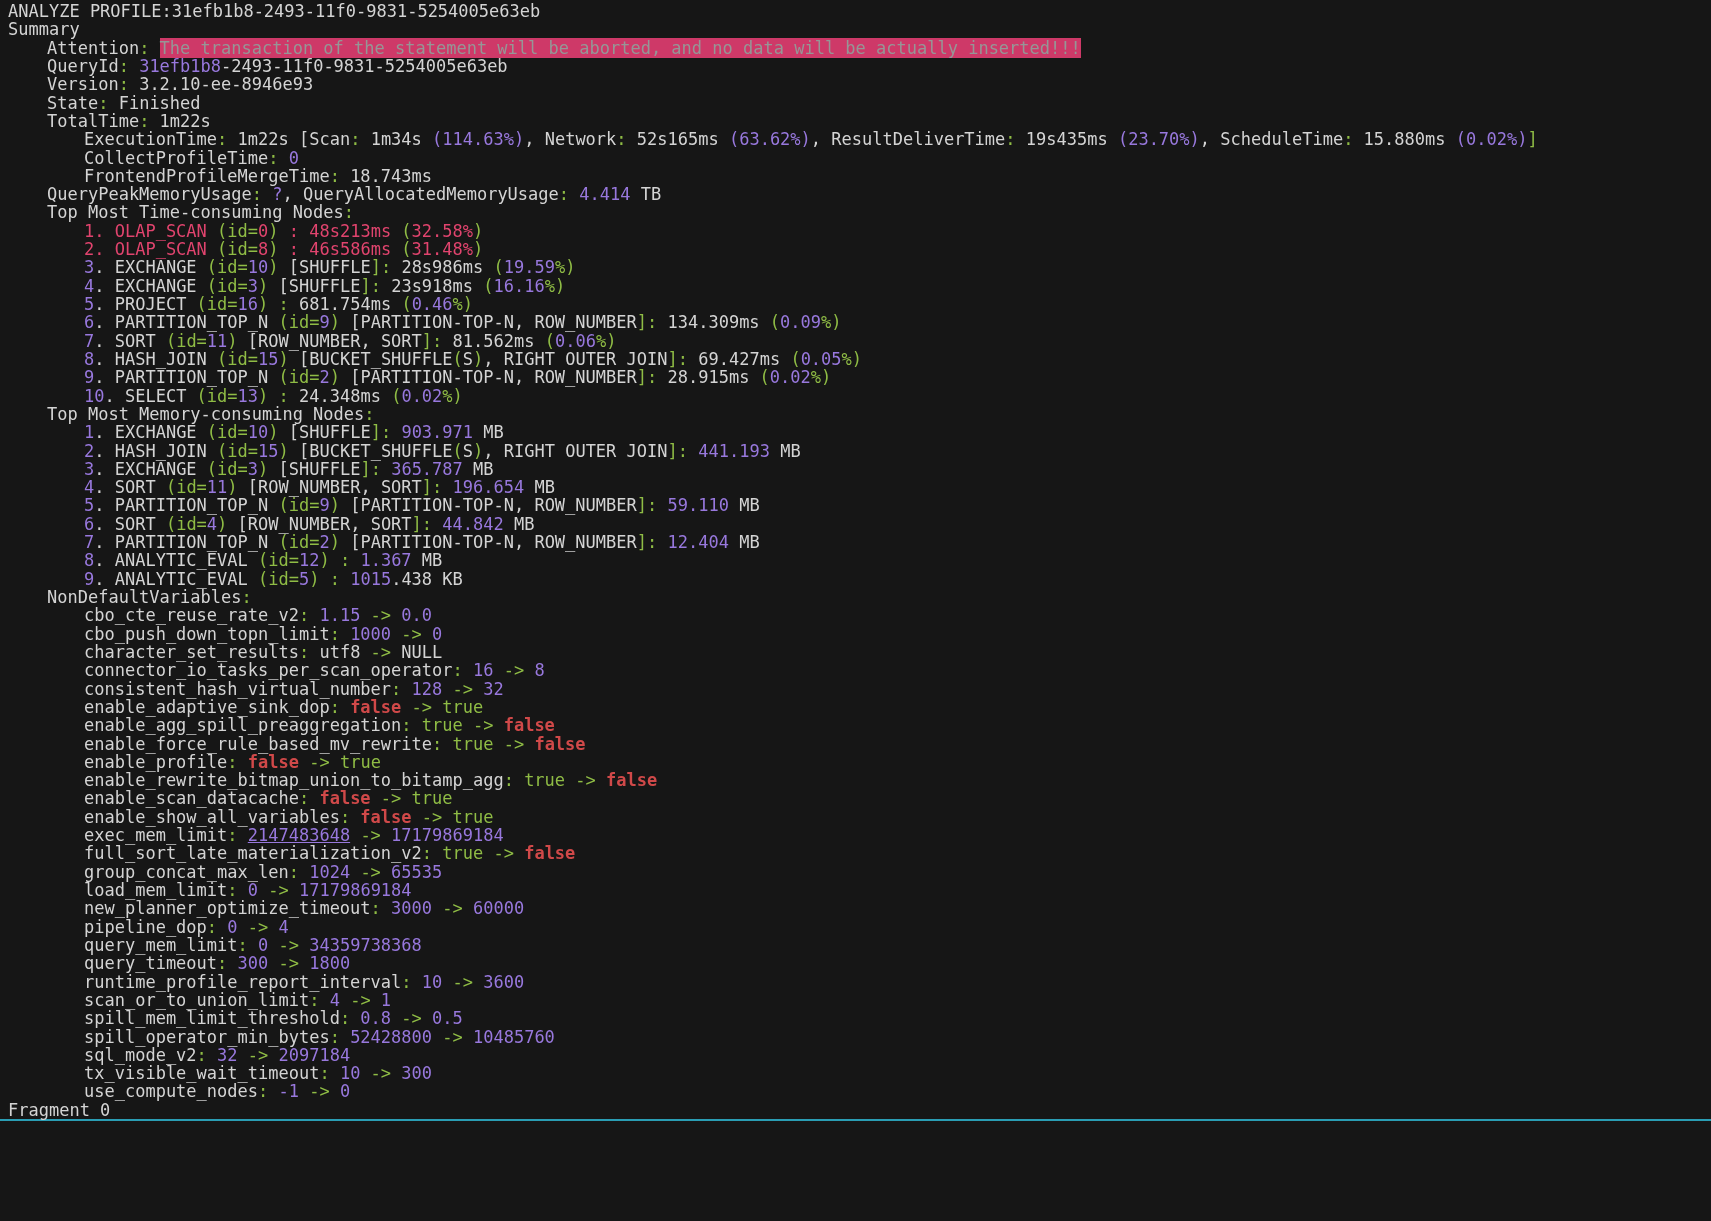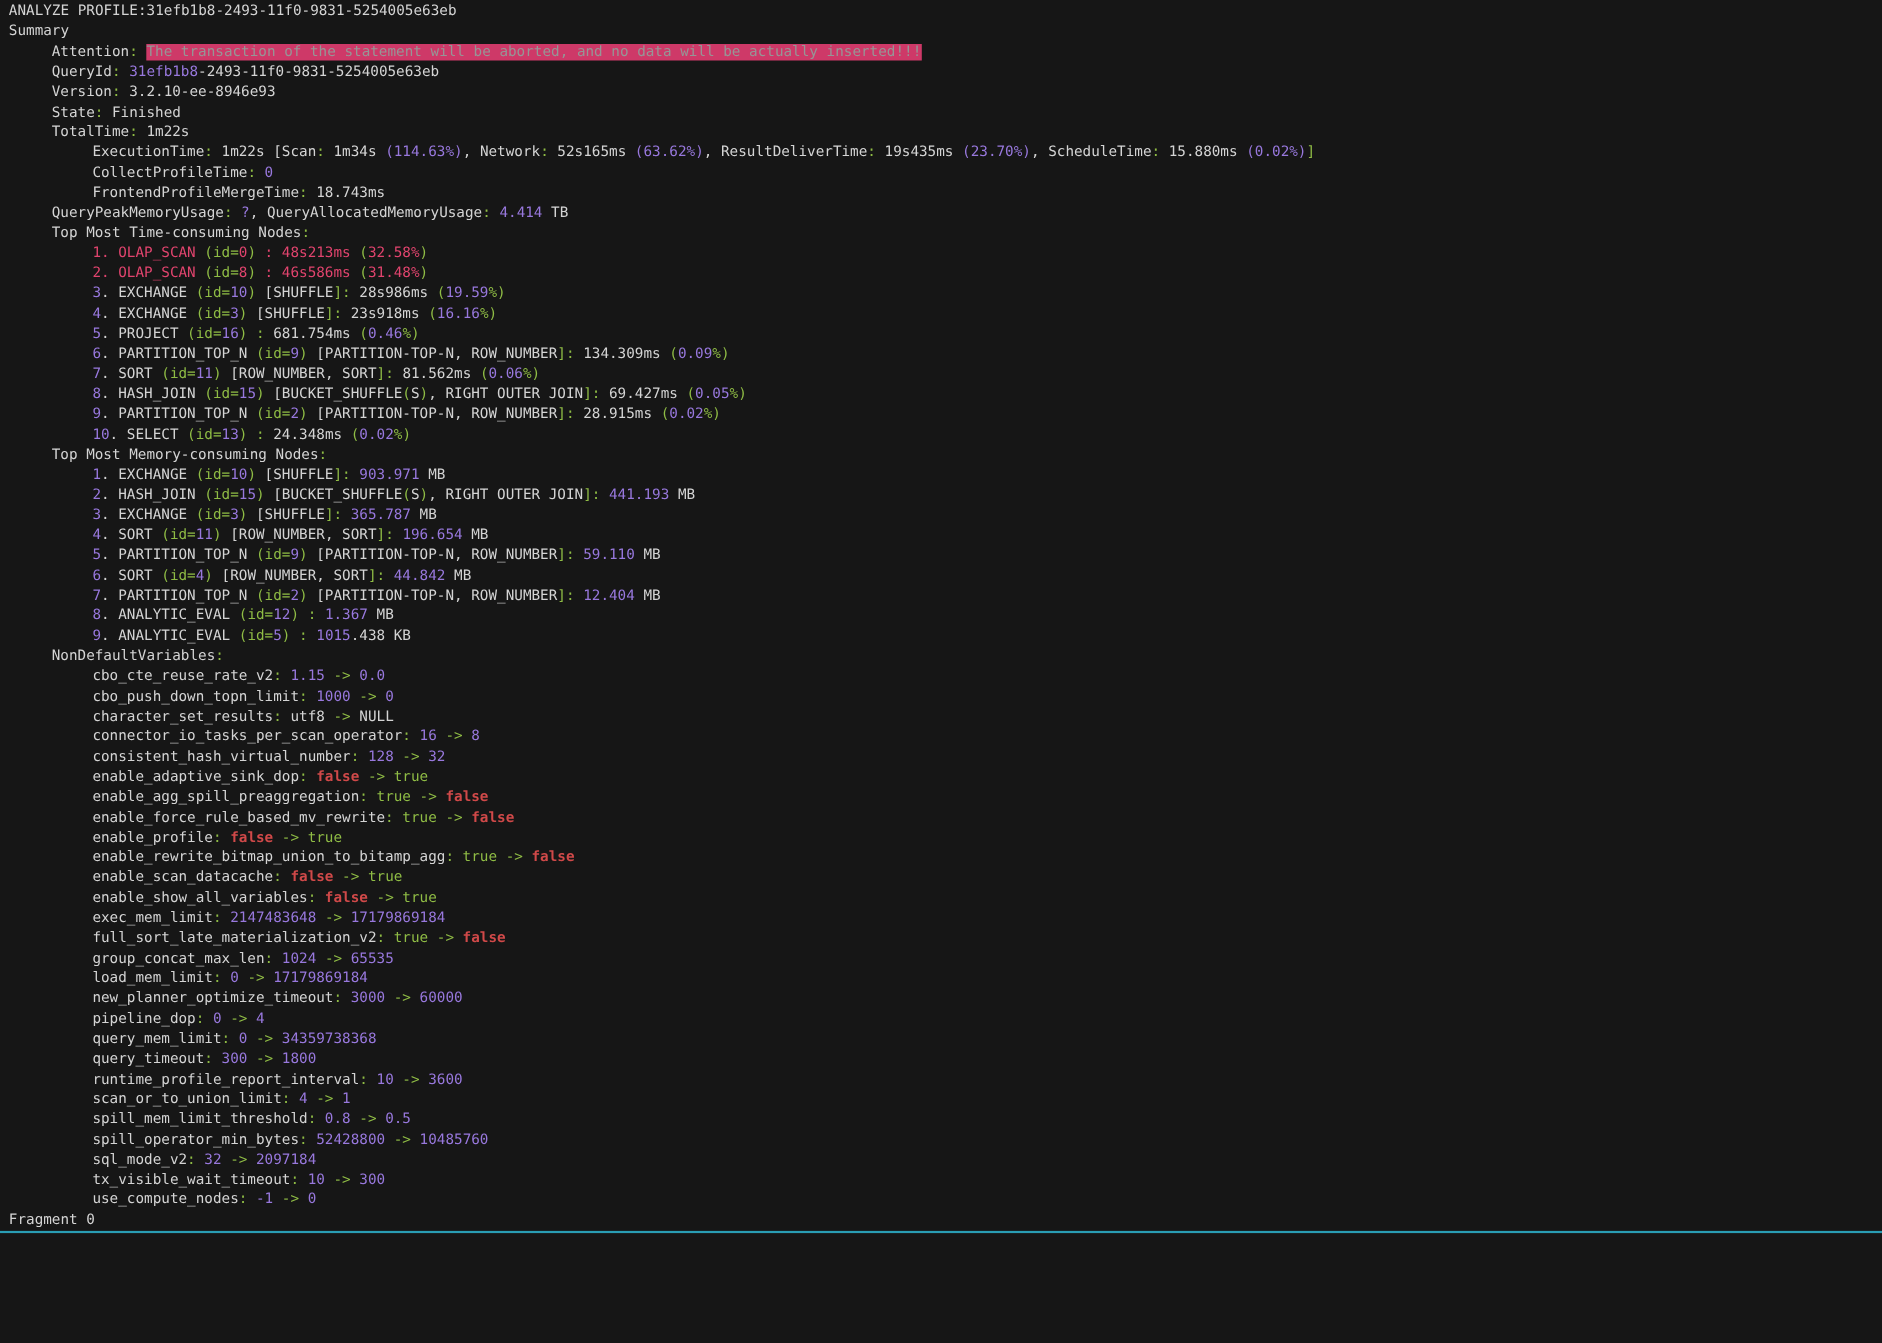--- a/index.html
+++ b/index.html
@@ -6,32 +6,32 @@
   .screen{
     position:relative;
     width:1711px;height:1221px;
     background:var(--c-bg,#161616);
     overflow:hidden;
   }
   .term{
     margin:0;
     padding:2px 0 0 0;
     font-family:"DejaVu Sans Mono", monospace;
-    font-size:13px;
+    font-size:17px;
     line-height:18.32px;
     color:var(--c-w,#d4d4d4);
   }
   .line{white-space:pre;height:18.32px;}
   .seg-w{color:var(--c-w);}
   .seg-g{color:var(--c-g);}
   .seg-p{color:var(--c-p);}
   .seg-c{color:var(--c-c);margin-top:16px;}
   .seg-r{color:var(--c-r);font-weight:bold;}
   .seg-hl{background:var(--c-hlbg);color:var(--c-hlfg);}
-  .seg-u{color:var(--c-p);}
+  .seg-u{color:var(--c-p);text-decoration:underline;}
   .divider{width:100%;height:2px;background:var(--c-div,#2a9db4);}
 </style>
 </head>
 <body>
 
 <div class="screen">
   <pre class="term"><div class="line" style="padding-left: 8px;"><span class="seg-w">ANALYZE PROFILE:31efb1b8-2493-11f0-9831-5254005e63eb</span></div><div class="line" style="padding-left: 8px;"><span class="seg-w">Summary</span></div><div class="line" style="padding-left: 47px;"><span class="seg-w">Attention</span><span class="seg-g">: </span><span class="seg-hl">The transaction of the statement will be aborted, and no data will be actually inserted!!!</span></div><div class="line" style="padding-left: 47px;"><span class="seg-w">QueryId</span><span class="seg-g">: </span><span class="seg-p">31efb1b8</span><span class="seg-w">-2493-11f0-9831-5254005e63eb</span></div><div class="line" style="padding-left: 47px;"><span class="seg-w">Version</span><span class="seg-g">: </span><span class="seg-w">3.2.10-ee-8946e93</span></div><div class="line" style="padding-left: 47px;"><span class="seg-w">State</span><span class="seg-g">: </span><span class="seg-w">Finished</span></div><div class="line" style="padding-left: 47px;"><span class="seg-w">TotalTime</span><span class="seg-g">: </span><span class="seg-w">1m22s</span></div><div class="line" style="padding-left: 84px;"><span class="seg-w">ExecutionTime</span><span class="seg-g">: </span><span class="seg-w">1m22s [</span><span class="seg-w">Scan</span><span class="seg-g">: </span><span class="seg-w">1m34s </span><span class="seg-p">(114.63%)</span><span class="seg-w">, </span><span class="seg-w">Network</span><span class="seg-g">: </span><span class="seg-w">52s165ms </span><span class="seg-p">(63.62%)</span><span class="seg-w">, </span><span class="seg-w">ResultDeliverTime</span><span class="seg-g">: </span><span class="seg-w">19s435ms </span><span class="seg-p">(23.70%)</span><span class="seg-w">, </span><span class="seg-w">ScheduleTime</span><span class="seg-g">: </span><span class="seg-w">15.880ms </span><span class="seg-p">(0.02%)</span><span class="seg-g">]</span></div><div class="line" style="padding-left: 84px;"><span class="seg-w">CollectProfileTime</span><span class="seg-g">: </span><span class="seg-p">0</span></div><div class="line" style="padding-left: 84px;"><span class="seg-w">FrontendProfileMergeTime</span><span class="seg-g">: </span><span class="seg-w">18.743ms</span></div><div class="line" style="padding-left: 47px;"><span class="seg-w">QueryPeakMemoryUsage</span><span class="seg-g">: </span><span class="seg-p">?</span><span class="seg-w">, </span><span class="seg-w">QueryAllocatedMemoryUsage</span><span class="seg-g">: </span><span class="seg-p">4.414</span><span class="seg-w"> TB</span></div><div class="line" style="padding-left: 47px;"><span class="seg-w">Top Most Time-consuming Nodes</span><span class="seg-g">:</span></div><div class="line" style="padding-left: 84px;"><span class="seg-c">1. OLAP_SCAN </span><span class="seg-g">(id=</span><span class="seg-c">0</span><span class="seg-g">) </span><span class="seg-c">: </span><span class="seg-c">48s213ms </span><span class="seg-g">(</span><span class="seg-c">32.58%</span><span class="seg-g">)</span></div><div class="line" style="padding-left: 84px;"><span class="seg-c">2. OLAP_SCAN </span><span class="seg-g">(id=</span><span class="seg-c">8</span><span class="seg-g">) </span><span class="seg-c">: </span><span class="seg-c">46s586ms </span><span class="seg-g">(</span><span class="seg-c">31.48%</span><span class="seg-g">)</span></div><div class="line" style="padding-left: 84px;"><span class="seg-p">3</span><span class="seg-w">. EXCHANGE </span><span class="seg-g">(id=</span><span class="seg-p">10</span><span class="seg-g">)</span><span class="seg-w"> [SHUFFLE</span><span class="seg-g">]</span><span class="seg-g">: </span><span class="seg-w">28s986ms </span><span class="seg-g">(</span><span class="seg-p">19.59</span><span class="seg-g">%)</span></div><div class="line" style="padding-left: 84px;"><span class="seg-p">4</span><span class="seg-w">. EXCHANGE </span><span class="seg-g">(id=</span><span class="seg-p">3</span><span class="seg-g">)</span><span class="seg-w"> [SHUFFLE</span><span class="seg-g">]</span><span class="seg-g">: </span><span class="seg-w">23s918ms </span><span class="seg-g">(</span><span class="seg-p">16.16</span><span class="seg-g">%)</span></div><div class="line" style="padding-left: 84px;"><span class="seg-p">5</span><span class="seg-w">. PROJECT </span><span class="seg-g">(id=</span><span class="seg-p">16</span><span class="seg-g">)</span><span class="seg-g"> : </span><span class="seg-w">681.754ms </span><span class="seg-g">(</span><span class="seg-p">0.46</span><span class="seg-g">%)</span></div><div class="line" style="padding-left: 84px;"><span class="seg-p">6</span><span class="seg-w">. PARTITION_TOP_N </span><span class="seg-g">(id=</span><span class="seg-p">9</span><span class="seg-g">)</span><span class="seg-w"> [PARTITION-TOP-N, ROW_NUMBER</span><span class="seg-g">]</span><span class="seg-g">: </span><span class="seg-w">134.309ms </span><span class="seg-g">(</span><span class="seg-p">0.09</span><span class="seg-g">%)</span></div><div class="line" style="padding-left: 84px;"><span class="seg-p">7</span><span class="seg-w">. SORT </span><span class="seg-g">(id=</span><span class="seg-p">11</span><span class="seg-g">)</span><span class="seg-w"> [ROW_NUMBER, SORT</span><span class="seg-g">]</span><span class="seg-g">: </span><span class="seg-w">81.562ms </span><span class="seg-g">(</span><span class="seg-p">0.06</span><span class="seg-g">%)</span></div><div class="line" style="padding-left: 84px;"><span class="seg-p">8</span><span class="seg-w">. HASH_JOIN </span><span class="seg-g">(id=</span><span class="seg-p">15</span><span class="seg-g">)</span><span class="seg-w"> [BUCKET_SHUFFLE</span><span class="seg-g">(</span><span class="seg-w">S</span><span class="seg-g">)</span><span class="seg-w">, RIGHT OUTER JOIN</span><span class="seg-g">]</span><span class="seg-g">: </span><span class="seg-w">69.427ms </span><span class="seg-g">(</span><span class="seg-p">0.05</span><span class="seg-g">%)</span></div><div class="line" style="padding-left: 84px;"><span class="seg-p">9</span><span class="seg-w">. PARTITION_TOP_N </span><span class="seg-g">(id=</span><span class="seg-p">2</span><span class="seg-g">)</span><span class="seg-w"> [PARTITION-TOP-N, ROW_NUMBER</span><span class="seg-g">]</span><span class="seg-g">: </span><span class="seg-w">28.915ms </span><span class="seg-g">(</span><span class="seg-p">0.02</span><span class="seg-g">%)</span></div><div class="line" style="padding-left: 84px;"><span class="seg-p">10</span><span class="seg-w">. SELECT </span><span class="seg-g">(id=</span><span class="seg-p">13</span><span class="seg-g">)</span><span class="seg-g"> : </span><span class="seg-w">24.348ms </span><span class="seg-g">(</span><span class="seg-p">0.02</span><span class="seg-g">%)</span></div><div class="line" style="padding-left: 47px;"><span class="seg-w">Top Most Memory-consuming Nodes</span><span class="seg-g">:</span></div><div class="line" style="padding-left: 84px;"><span class="seg-p">1</span><span class="seg-w">. EXCHANGE </span><span class="seg-g">(id=</span><span class="seg-p">10</span><span class="seg-g">)</span><span class="seg-w"> [SHUFFLE</span><span class="seg-g">]</span><span class="seg-g">: </span><span class="seg-p">903.971</span><span class="seg-w"> MB</span></div><div class="line" style="padding-left: 84px;"><span class="seg-p">2</span><span class="seg-w">. HASH_JOIN </span><span class="seg-g">(id=</span><span class="seg-p">15</span><span class="seg-g">)</span><span class="seg-w"> [BUCKET_SHUFFLE</span><span class="seg-g">(</span><span class="seg-w">S</span><span class="seg-g">)</span><span class="seg-w">, RIGHT OUTER JOIN</span><span class="seg-g">]</span><span class="seg-g">: </span><span class="seg-p">441.193</span><span class="seg-w"> MB</span></div><div class="line" style="padding-left: 84px;"><span class="seg-p">3</span><span class="seg-w">. EXCHANGE </span><span class="seg-g">(id=</span><span class="seg-p">3</span><span class="seg-g">)</span><span class="seg-w"> [SHUFFLE</span><span class="seg-g">]</span><span class="seg-g">: </span><span class="seg-p">365.787</span><span class="seg-w"> MB</span></div><div class="line" style="padding-left: 84px;"><span class="seg-p">4</span><span class="seg-w">. SORT </span><span class="seg-g">(id=</span><span class="seg-p">11</span><span class="seg-g">)</span><span class="seg-w"> [ROW_NUMBER, SORT</span><span class="seg-g">]</span><span class="seg-g">: </span><span class="seg-p">196.654</span><span class="seg-w"> MB</span></div><div class="line" style="padding-left: 84px;"><span class="seg-p">5</span><span class="seg-w">. PARTITION_TOP_N </span><span class="seg-g">(id=</span><span class="seg-p">9</span><span class="seg-g">)</span><span class="seg-w"> [PARTITION-TOP-N, ROW_NUMBER</span><span class="seg-g">]</span><span class="seg-g">: </span><span class="seg-p">59.110</span><span class="seg-w"> MB</span></div><div class="line" style="padding-left: 84px;"><span class="seg-p">6</span><span class="seg-w">. SORT </span><span class="seg-g">(id=</span><span class="seg-p">4</span><span class="seg-g">)</span><span class="seg-w"> [ROW_NUMBER, SORT</span><span class="seg-g">]</span><span class="seg-g">: </span><span class="seg-p">44.842</span><span class="seg-w"> MB</span></div><div class="line" style="padding-left: 84px;"><span class="seg-p">7</span><span class="seg-w">. PARTITION_TOP_N </span><span class="seg-g">(id=</span><span class="seg-p">2</span><span class="seg-g">)</span><span class="seg-w"> [PARTITION-TOP-N, ROW_NUMBER</span><span class="seg-g">]</span><span class="seg-g">: </span><span class="seg-p">12.404</span><span class="seg-w"> MB</span></div><div class="line" style="padding-left: 84px;"><span class="seg-p">8</span><span class="seg-w">. ANALYTIC_EVAL </span><span class="seg-g">(id=</span><span class="seg-p">12</span><span class="seg-g">)</span><span class="seg-g"> : </span><span class="seg-p">1.367</span><span class="seg-w"> MB</span></div><div class="line" style="padding-left: 84px;"><span class="seg-p">9</span><span class="seg-w">. ANALYTIC_EVAL </span><span class="seg-g">(id=</span><span class="seg-p">5</span><span class="seg-g">)</span><span class="seg-g"> : </span><span class="seg-p">1015</span><span class="seg-w">.438 KB</span></div><div class="line" style="padding-left: 47px;"><span class="seg-w">NonDefaultVariables</span><span class="seg-g">:</span></div><div class="line" style="padding-left: 84px;"><span class="seg-w">cbo_cte_reuse_rate_v2</span><span class="seg-g">: </span><span class="seg-p">1.15</span><span class="seg-g"> -&gt; </span><span class="seg-p">0.0</span></div><div class="line" style="padding-left: 84px;"><span class="seg-w">cbo_push_down_topn_limit</span><span class="seg-g">: </span><span class="seg-p">1000</span><span class="seg-g"> -&gt; </span><span class="seg-p">0</span></div><div class="line" style="padding-left: 84px;"><span class="seg-w">character_set_results</span><span class="seg-g">: </span><span class="seg-w">utf8</span><span class="seg-g"> -&gt; </span><span class="seg-w">NULL</span></div><div class="line" style="padding-left: 84px;"><span class="seg-w">connector_io_tasks_per_scan_operator</span><span class="seg-g">: </span><span class="seg-p">16</span><span class="seg-g"> -&gt; </span><span class="seg-p">8</span></div><div class="line" style="padding-left: 84px;"><span class="seg-w">consistent_hash_virtual_number</span><span class="seg-g">: </span><span class="seg-p">128</span><span class="seg-g"> -&gt; </span><span class="seg-p">32</span></div><div class="line" style="padding-left: 84px;"><span class="seg-w">enable_adaptive_sink_dop</span><span class="seg-g">: </span><span class="seg-r">false</span><span class="seg-g"> -&gt; </span><span class="seg-g">true</span></div><div class="line" style="padding-left: 84px;"><span class="seg-w">enable_agg_spill_preaggregation</span><span class="seg-g">: </span><span class="seg-g">true</span><span class="seg-g"> -&gt; </span><span class="seg-r">false</span></div><div class="line" style="padding-left: 84px;"><span class="seg-w">enable_force_rule_based_mv_rewrite</span><span class="seg-g">: </span><span class="seg-g">true</span><span class="seg-g"> -&gt; </span><span class="seg-r">false</span></div><div class="line" style="padding-left: 84px;"><span class="seg-w">enable_profile</span><span class="seg-g">: </span><span class="seg-r">false</span><span class="seg-g"> -&gt; </span><span class="seg-g">true</span></div><div class="line" style="padding-left: 84px;"><span class="seg-w">enable_rewrite_bitmap_union_to_bitamp_agg</span><span class="seg-g">: </span><span class="seg-g">true</span><span class="seg-g"> -&gt; </span><span class="seg-r">false</span></div><div class="line" style="padding-left: 84px;"><span class="seg-w">enable_scan_datacache</span><span class="seg-g">: </span><span class="seg-r">false</span><span class="seg-g"> -&gt; </span><span class="seg-g">true</span></div><div class="line" style="padding-left: 84px;"><span class="seg-w">enable_show_all_variables</span><span class="seg-g">: </span><span class="seg-r">false</span><span class="seg-g"> -&gt; </span><span class="seg-g">true</span></div><div class="line" style="padding-left: 84px;"><span class="seg-w">exec_mem_limit</span><span class="seg-g">: </span><span class="seg-u">2147483648</span><span class="seg-g"> -&gt; </span><span class="seg-p">17179869184</span></div><div class="line" style="padding-left: 84px;"><span class="seg-w">full_sort_late_materialization_v2</span><span class="seg-g">: </span><span class="seg-g">true</span><span class="seg-g"> -&gt; </span><span class="seg-r">false</span></div><div class="line" style="padding-left: 84px;"><span class="seg-w">group_concat_max_len</span><span class="seg-g">: </span><span class="seg-p">1024</span><span class="seg-g"> -&gt; </span><span class="seg-p">65535</span></div><div class="line" style="padding-left: 84px;"><span class="seg-w">load_mem_limit</span><span class="seg-g">: </span><span class="seg-p">0</span><span class="seg-g"> -&gt; </span><span class="seg-p">17179869184</span></div><div class="line" style="padding-left: 84px;"><span class="seg-w">new_planner_optimize_timeout</span><span class="seg-g">: </span><span class="seg-p">3000</span><span class="seg-g"> -&gt; </span><span class="seg-p">60000</span></div><div class="line" style="padding-left: 84px;"><span class="seg-w">pipeline_dop</span><span class="seg-g">: </span><span class="seg-p">0</span><span class="seg-g"> -&gt; </span><span class="seg-p">4</span></div><div class="line" style="padding-left: 84px;"><span class="seg-w">query_mem_limit</span><span class="seg-g">: </span><span class="seg-p">0</span><span class="seg-g"> -&gt; </span><span class="seg-p">34359738368</span></div><div class="line" style="padding-left: 84px;"><span class="seg-w">query_timeout</span><span class="seg-g">: </span><span class="seg-p">300</span><span class="seg-g"> -&gt; </span><span class="seg-p">1800</span></div><div class="line" style="padding-left: 84px;"><span class="seg-w">runtime_profile_report_interval</span><span class="seg-g">: </span><span class="seg-p">10</span><span class="seg-g"> -&gt; </span><span class="seg-p">3600</span></div><div class="line" style="padding-left: 84px;"><span class="seg-w">scan_or_to_union_limit</span><span class="seg-g">: </span><span class="seg-p">4</span><span class="seg-g"> -&gt; </span><span class="seg-p">1</span></div><div class="line" style="padding-left: 84px;"><span class="seg-w">spill_mem_limit_threshold</span><span class="seg-g">: </span><span class="seg-p">0.8</span><span class="seg-g"> -&gt; </span><span class="seg-p">0.5</span></div><div class="line" style="padding-left: 84px;"><span class="seg-w">spill_operator_min_bytes</span><span class="seg-g">: </span><span class="seg-p">52428800</span><span class="seg-g"> -&gt; </span><span class="seg-p">10485760</span></div><div class="line" style="padding-left: 84px;"><span class="seg-w">sql_mode_v2</span><span class="seg-g">: </span><span class="seg-p">32</span><span class="seg-g"> -&gt; </span><span class="seg-p">2097184</span></div><div class="line" style="padding-left: 84px;"><span class="seg-w">tx_visible_wait_timeout</span><span class="seg-g">: </span><span class="seg-p">10</span><span class="seg-g"> -&gt; </span><span class="seg-p">300</span></div><div class="line" style="padding-left: 84px;"><span class="seg-w">use_compute_nodes</span><span class="seg-g">: </span><span class="seg-p">-1</span><span class="seg-g"> -&gt; </span><span class="seg-p">0</span></div><div class="line" style="padding-left: 8px;"><span class="seg-w">Fragment 0</span></div></pre>
   <div class="divider"></div>
 </div>
 

